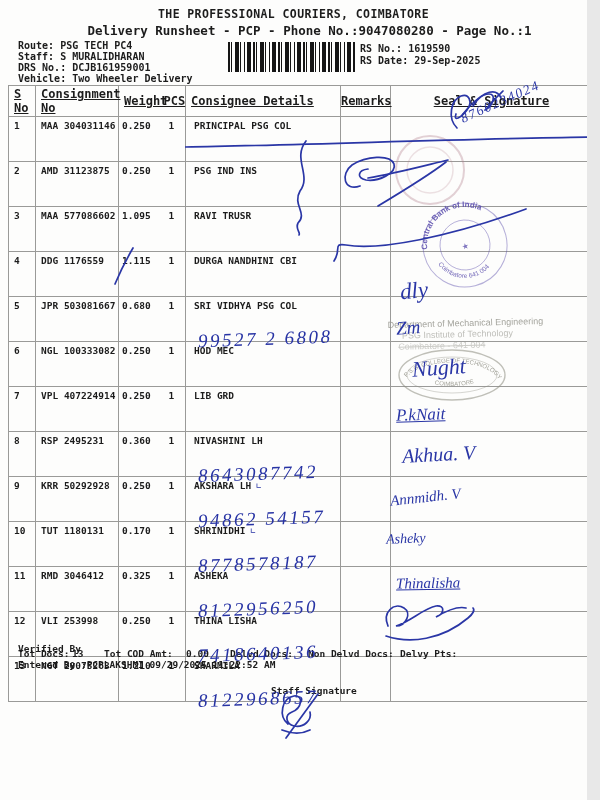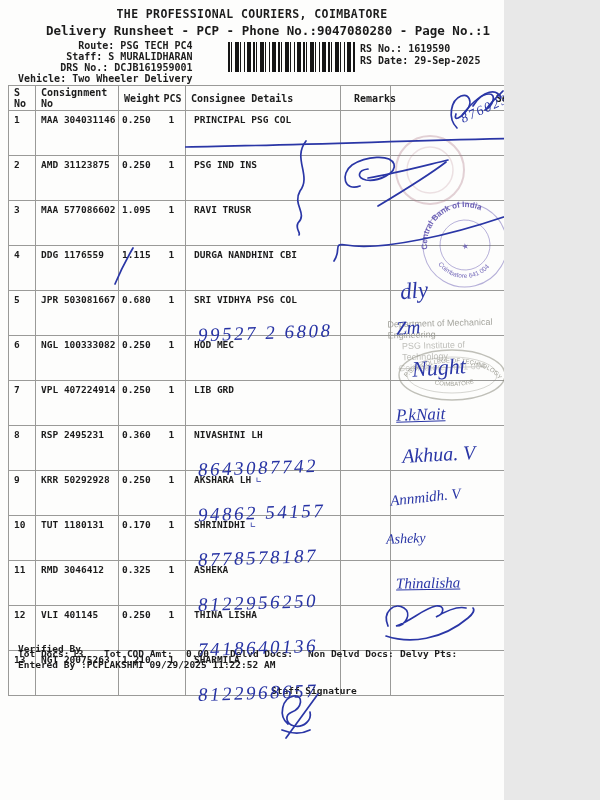--- a/index.html
+++ b/index.html
@@ -1,37 +1,37 @@
 <!DOCTYPE html>
 <html><head>
 <meta charset="utf-8">
 <style>
   html,body{margin:0;padding:0;background:#e8e8e8;}
-  .page{position:relative;width:504px;height:800px;background:#fdfdfc;overflow:hidden;
+  .page{position:relative;width:587px;height:800px;background:#fdfdfc;overflow:hidden;
         font-family:"DejaVu Sans Mono",monospace;color:#1c1c1c;}
   
   .doc-title{position:absolute;top:7px;left:0;width:100%;text-align:center;
              font-size:11.5px;font-weight:bold;letter-spacing:.4px;}
   .doc-subtitle{position:absolute;top:23px;left:0;width:100%;text-align:center;
              font-size:12.5px;font-weight:bold;padding-left:16px;}
-  .meta-left{position:absolute;left:18px;top:40px;font-size:10px;font-weight:bold;line-height:11px;text-align:right;}
+  .meta-left{position:absolute;left:18px;top:40px;font-size:10px;font-weight:bold;line-height:11px;}
   .meta-right{position:absolute;left:360px;top:43px;font-size:10px;font-weight:bold;line-height:12px;}
   .barcode{position:absolute;left:228px;top:42px;width:128px;height:30px;
     background-image:repeating-linear-gradient(90deg,
       #151515 0px,#151515 2px,transparent 2px,transparent 3px,
       #151515 3px,#151515 4px,transparent 4px,transparent 7px,
       #151515 7px,#151515 11px,transparent 11px,transparent 12px,
       #151515 12px,#151515 13px,transparent 13px,transparent 16px,
       #151515 16px,#151515 17px,transparent 17px,transparent 19px,
       #151515 19px,#151515 23px,transparent 23px,transparent 25px);}
   
   table.runsheet{position:absolute;left:8px;top:85px;width:584px;border-collapse:collapse;table-layout:fixed;}
   .runsheet th,.runsheet td{border:1px solid #9a9a98;overflow:visible;}
-  .runsheet th{height:13px;font-size:10px;font-weight:bold;text-align:left;padding:1px 0 1px 5px;}
-  .runsheet th.c{text-align:right;padding-left:13px;}
+  .runsheet th{height:13px;font-size:12px;font-weight:bold;text-align:left;padding:1px 0 1px 5px;text-decoration:underline;}
+  .runsheet th.c{text-align:center;padding-left:0;}
   .runsheet td{height:41px;font-size:9.5px;font-weight:bold;vertical-align:top;padding:3px 0 0 5px;}
   .runsheet td.wt{border-right:none;padding-left:3px;}
   .runsheet td.pcs{border-left:none;padding-left:10px;}
   .runsheet td.consignee{position:relative;padding-left:8px;}
   .runsheet td.seal,.runsheet td.remarks{padding:0;}
   .hw-phone{position:absolute;left:12px;bottom:-9px;z-index:4;font-family:"Liberation Serif",serif;
     font-style:italic;font-weight:normal;font-size:19px;color:#2733a4;letter-spacing:2.5px;
     transform:rotate(-2deg);white-space:nowrap;}
   .ink-mark{color:#2733a4;font-size:9px;font-weight:normal;margin-left:5px;}
   
@@ -183,21 +183,21 @@
       <td>RMD 3046412</td>
       <td class="wt">0.325</td>
       <td class="pcs">1</td>
       <td class="consignee"><span>ASHEKA</span>
         <div class="hw-phone">8122956250</div></td>
       <td class="remarks"></td>
       <td class="seal"></td>
     </tr>
     <tr>
       <td>12</td>
-      <td>VLI 401145</td>
+      <td>VLI 253998</td>
       <td class="wt">0.250</td>
       <td class="pcs">1</td>
       <td class="consignee"><span>THINA LISHA</span>
         <div class="hw-phone">7418640136</div></td>
       <td class="remarks"></td>
       <td class="seal"></td>
     </tr>
     <tr>
       <td>13</td>
       <td>NGT 20075263</td>

